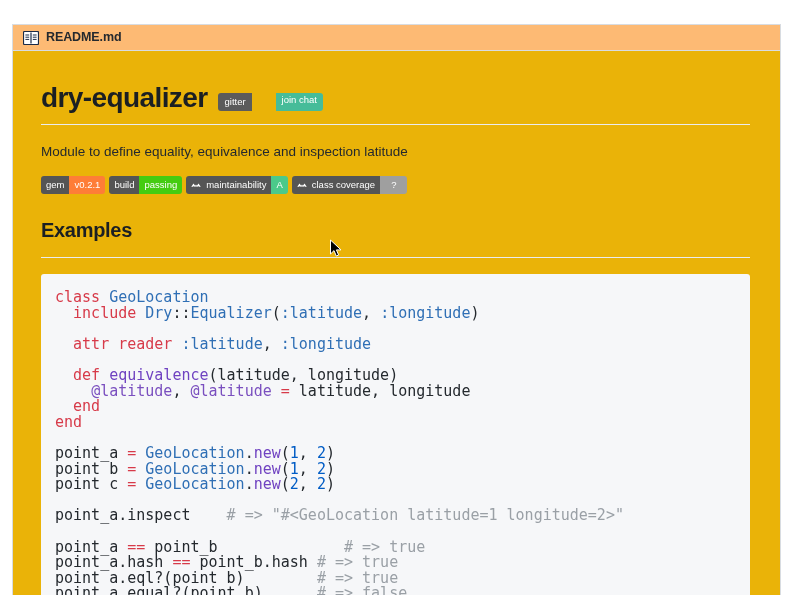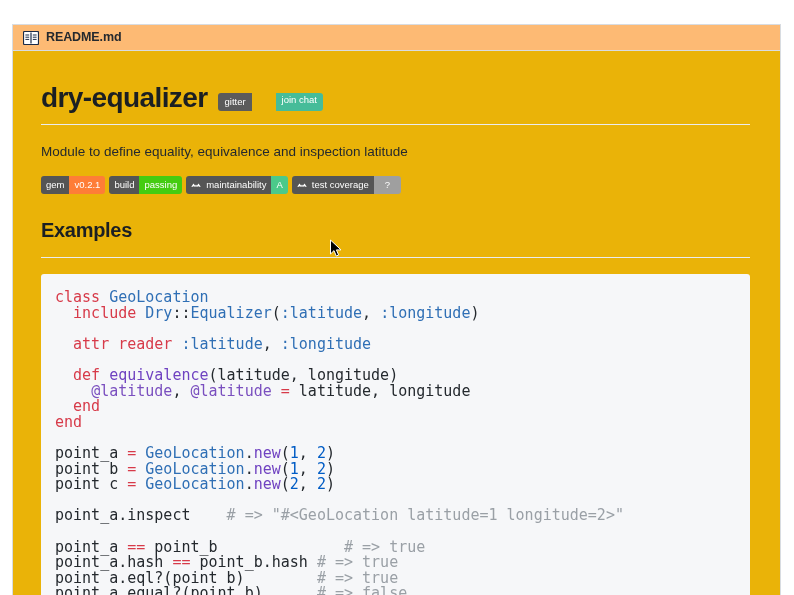--- a/index.html
+++ b/index.html
@@ -257,21 +257,21 @@
             <span>maintainability</span>
           </span>
           <span class="seg value" style="background:#4bc98a">A</span>
         </span>
 
         <span class="badge">
           <span class="seg label">
             <svg class="cc-icon" viewBox="0 0 22 10" xmlns="http://www.w3.org/2000/svg">
               <path d="M0.5 8.5 L5 2.2 L8.3 6.4 L10 4.2 L11.7 6.4 L15 2.2 L19.5 8.5 L15.6 8.5 L14.8 7.2 L11.7 9.2 L10 7.2 L8.3 9.2 L5.2 7.2 L4.4 8.5 Z" fill="#ffffff"></path>
             </svg>
-            <span>test coverage</span>
+            <span>class coverage</span>
           </span>
           <span class="seg value" style="background:#9f9f9f;padding:0 11px">?</span>
         </span>
 
       </div>
 
       <h2 class="section-title">Examples</h2>
       <hr class="section-rule">
 
       <div class="code-block">

